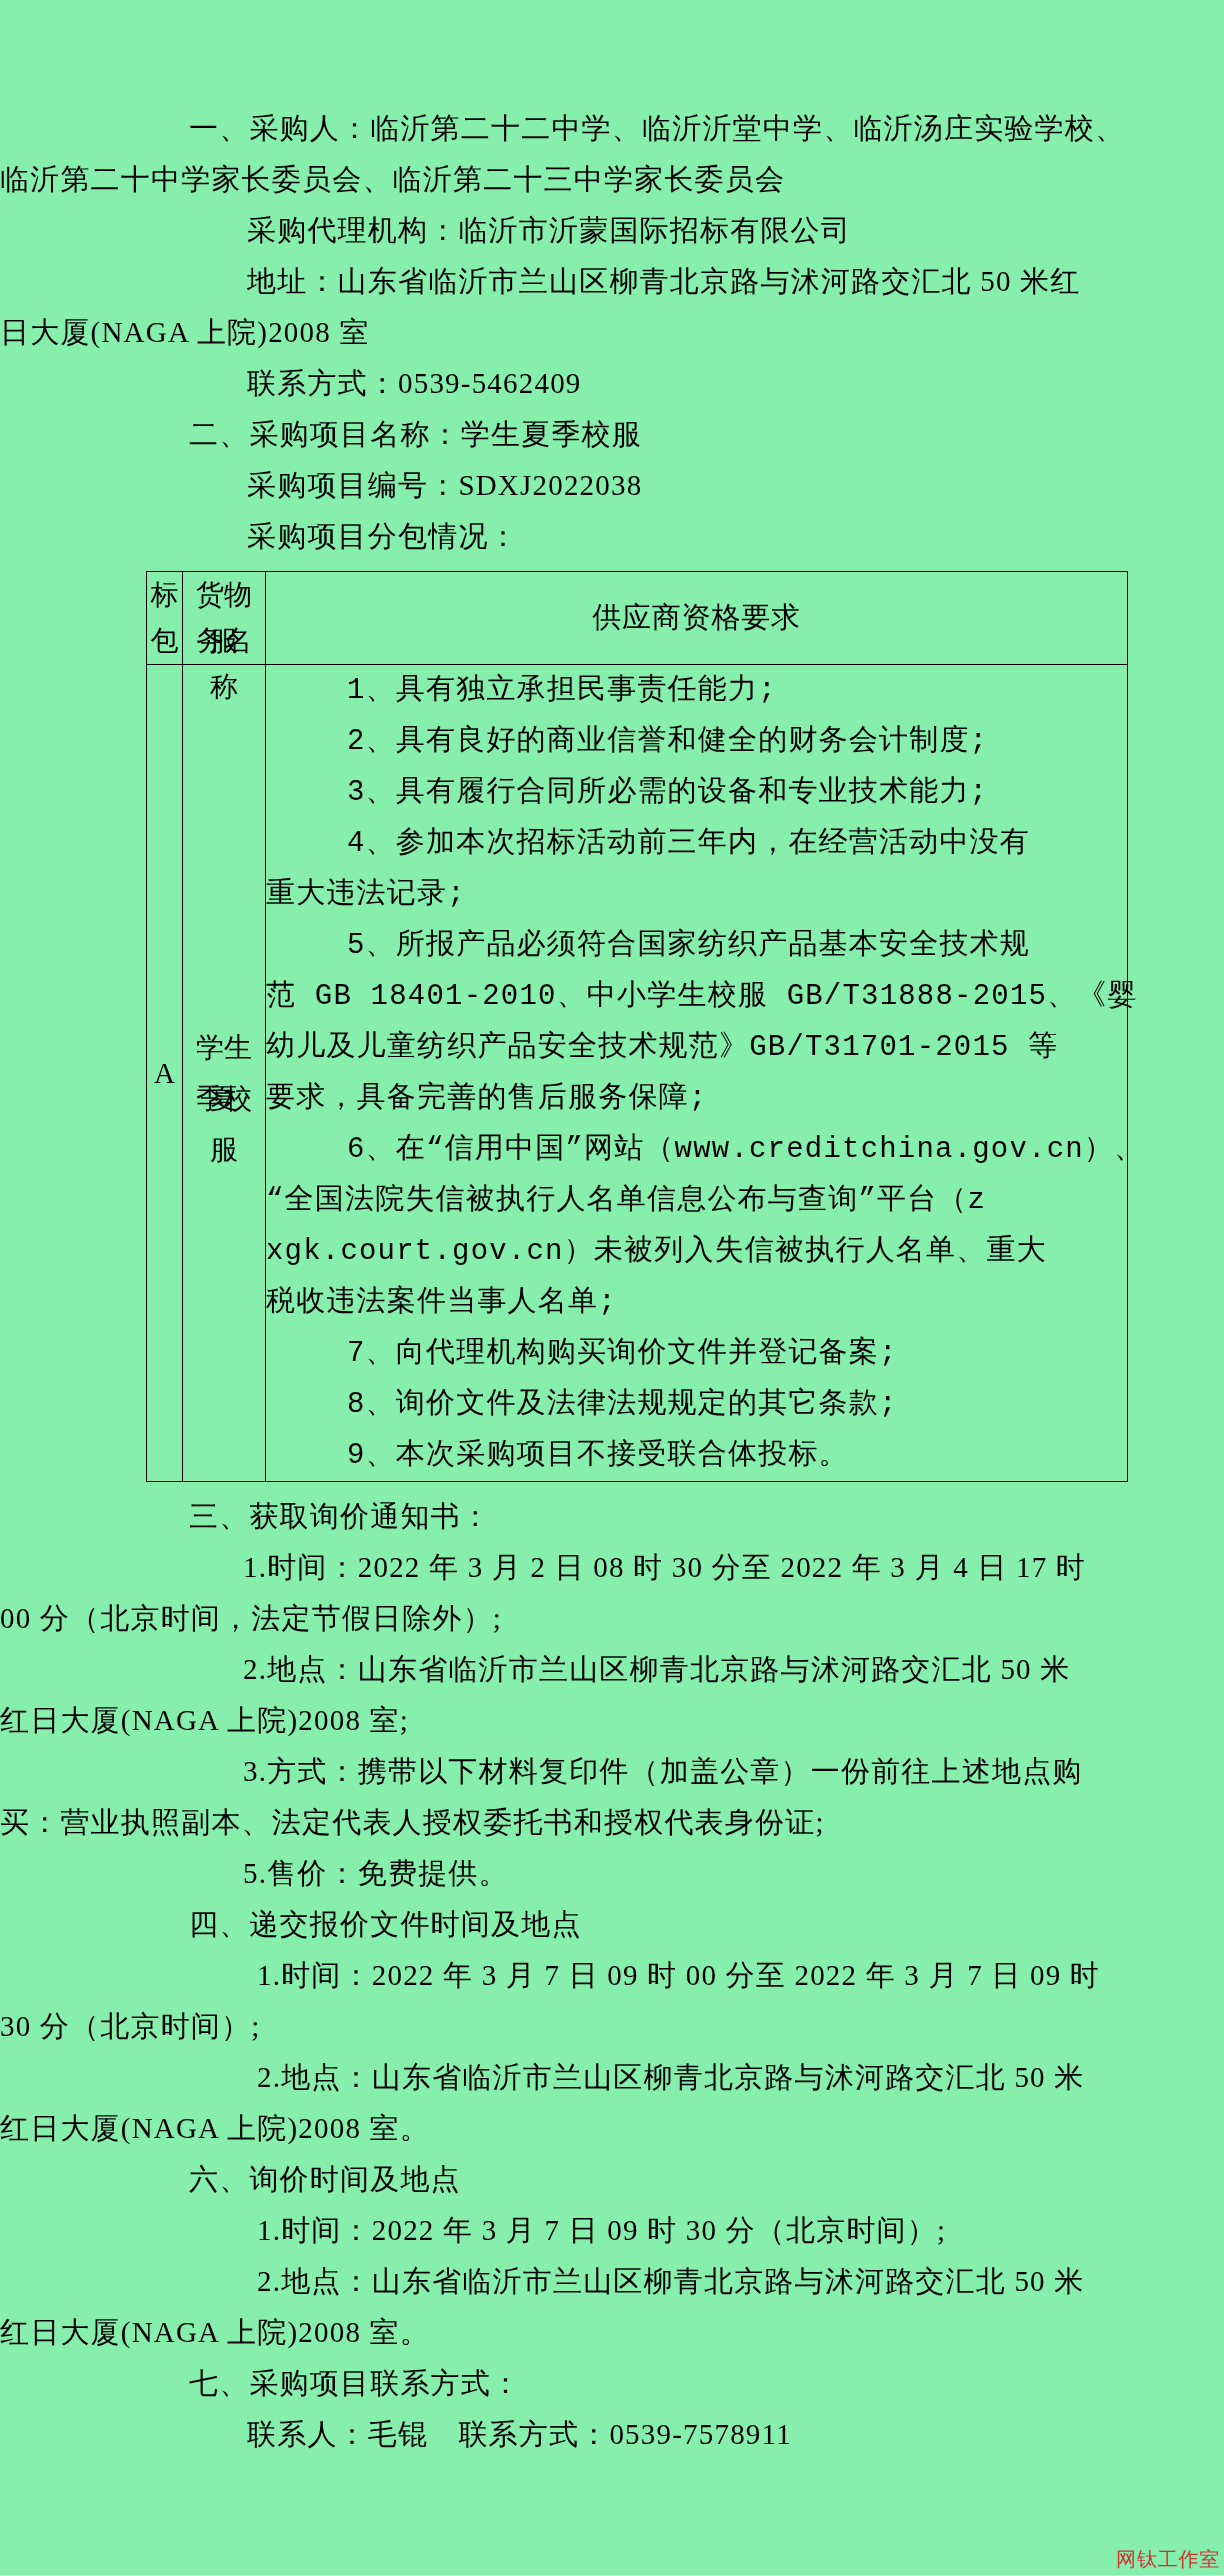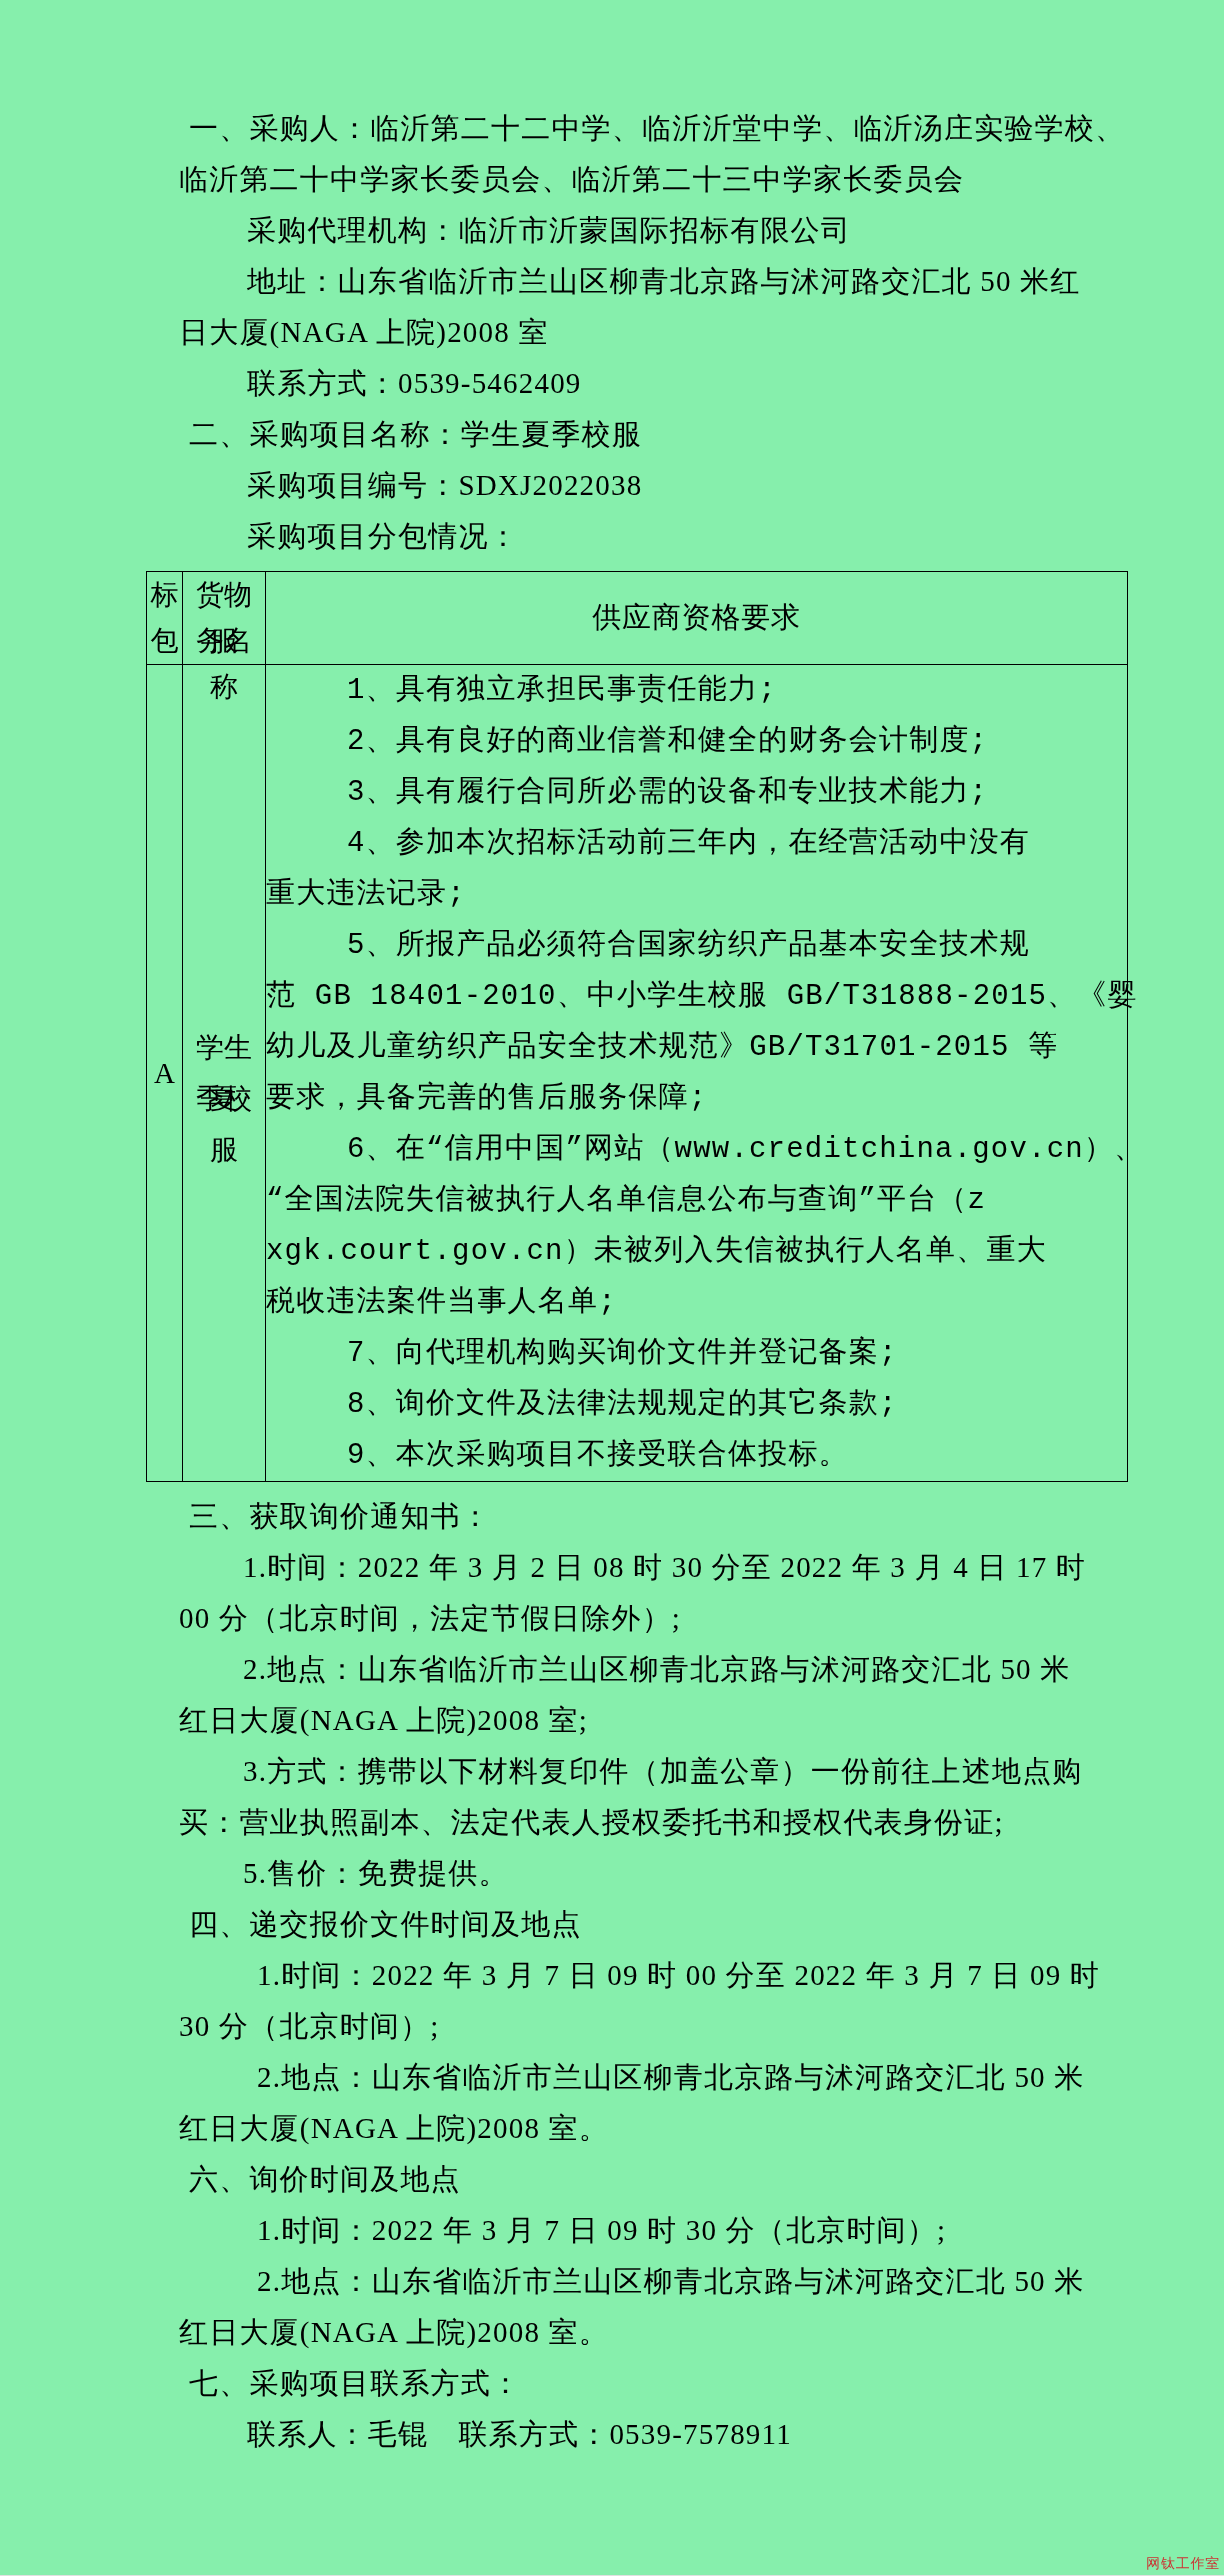--- a/index.html
+++ b/index.html
@@ -14,21 +14,21 @@
   }
   .doc{position:absolute;left:0;top:103px;width:1224px;}
   .tline{
     font-size:29px;
     line-height:51px;
     height:51px;
     letter-spacing:1.2px;
     white-space:nowrap;
   }
   .st-sec{margin-left:189px;}
-  .st-cont{margin-left:179px;}
+  .st-cont{}
   .st-sub{margin-left:247px;}
   .st-num1{margin-left:243px;}
   .st-num2{margin-left:257px;}
   .st-contact{margin-left:247px;}
 
   .ptable{
     border-collapse:collapse;
     table-layout:fixed;
     margin:9.3px 0 8.5px 146px;
     width:981px;
@@ -56,21 +56,21 @@
     letter-spacing:1.2px;
     white-space:nowrap;
     font-family:Liberation Mono, monospace;
   }
   .rline.ind{padding-left:81px;}
 
   .watermark{
     position:absolute;
     right:3.9px;
     bottom:3.1px;
-    font-size:14px;
+    font-size:20px;
     letter-spacing:0.8px;
     color:#cc3333;
     font-family:Liberation Sans, sans-serif;
   }
   .bottom-edge{
     position:absolute;left:0;bottom:0;width:100%;height:1.5px;background:#e0e0e0;
   }
 </style>
 </head>
 <body>

